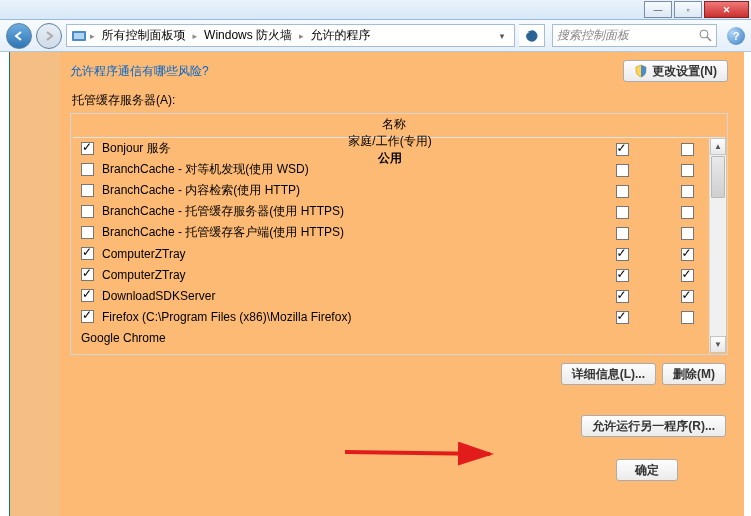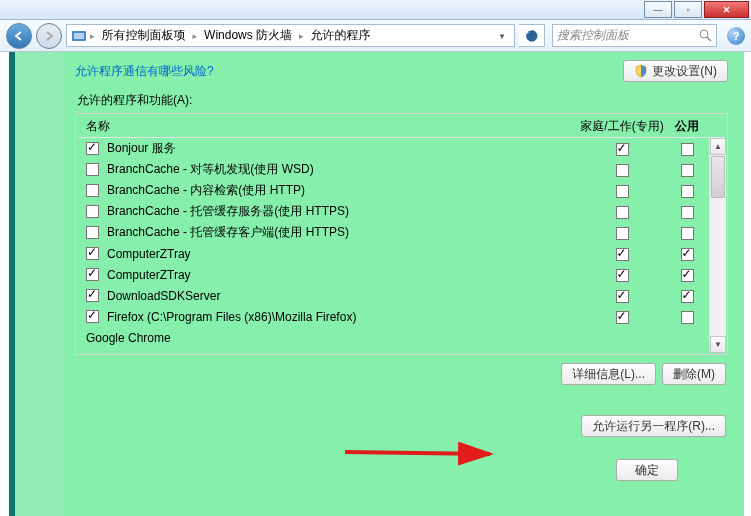--- a/index.html
+++ b/index.html
@@ -18,32 +18,32 @@
   .addr-path { flex: 1; height: 23px; background: #fff; border: 1px solid #a5bcd3; display: flex; align-items: center; padding: 0 4px; gap: 3px; }
   .addr-path .cp-icon { width: 16px; height: 16px; display: inline-block; }
   .addr-path .crumb { color: #000; padding: 0 4px; }
   .addr-path .sep { color: #888; font-size: 9px; }
   .addr-dropdown { width: 16px; text-align: center; color: #555; font-size: 9px; }
   .refresh-btn { width: 26px; height: 23px; border: 1px solid #a5bcd3; border-left: none; background: #fff; display: flex; align-items: center; justify-content: center; color: #2a6496; font-size: 12px; }
   .search-box { width: 165px; height: 23px; background: #fff; border: 1px solid #a5bcd3; display: flex; align-items: center; padding: 0 4px; color: #888; font-style: italic; margin-left: 3px; text-align: center; }
   .help-icon { width: 18px; height: 18px; border-radius: 50%; background: radial-gradient(circle at 30% 30%, #b0d4f5, #3a7ec4); color: #fff; display: flex; align-items: center; justify-content: center; font-weight: bold; margin-left: 6px; font-size: 11px; }
   
   
-  .content { position: absolute; top: 52px; left: 9px; right: 7px; bottom: 0; background: #86efac; border-left: 6px solid #0f766e; padding: 8px 16px 0 60px; }
+  .content { position: absolute; top: 52px; left: 9px; right: 7px; bottom: 0; background: #fdba74; border-left: 1px solid #0f766e; padding: 8px 16px 0 60px; }
   .content::before { content: ""; position: absolute; left: 0; top: 0; width: 50px; height: 100%; background: #c8d4e5; opacity: 0.15; }
   
   .link-row { display: flex; justify-content: space-between; align-items: center; margin-bottom: 10px; }
   .link-row a { color: #0066cc; text-decoration: none; }
-  .btn { height: 22px; padding: 0 10px; background: linear-gradient(#fdfdfd,#ebebeb); border: 1px solid #acacac; border-radius: 3px; font-size: 12px; display: inline-flex; align-items: center; gap: 4px; color: #333; }
+  .btn { height: 22px; padding: 0 10px; background: linear-gradient(#fdfdfd,#ebebeb); border: 1px solid #acacac; border-radius: 3px; font-size: 12px; display: inline-flex; align-items: center; gap: 4px; color: #333; font-weight: bold; }
   .shield { width: 14px; height: 14px; display: inline-block; }
   
   .group-label { margin: 4px 0 4px 2px; color: #000; }
   .group-box { border: 1px solid #d5d5d5; padding: 2px; margin-bottom: 8px; position: relative; }
   
-  .list-header { display: flex; align-items: center; height: 22px; border-bottom: 1px solid #e5e5e5; padding-right: 18px; }
+  .list-header { display: flex; align-items: center; height: 22px; border-bottom: 1px solid #e5e5e5; padding-right: 18px; flex-direction: column; }
   .col-name { flex: 1; padding-left: 8px; }
   .col-home { width: 90px; text-align: center; }
   .col-pub { width: 40px; text-align: center; font-weight: bold; }
   
   .list-body { height: 214px; overflow: hidden; position: relative; }
   .list-row { display: flex; align-items: center; height: 21px; padding-right: 18px; }
   .list-row .name-cell { flex: 1; padding-left: 8px; display: flex; align-items: center; gap: 8px; }
   .list-row .chk-cell { width: 90px; text-align: center; }
   .list-row .chk-cell.pub { width: 40px; }
   .chk { width: 13px; height: 13px; border: 1px solid #767676; background: #fff; display: inline-block; position: relative; vertical-align: middle; }
@@ -120,21 +120,21 @@
       <span class="shield">
         <svg width="14" height="14" viewBox="0 0 14 14">
             <path d="M7 1 L12 3 V7 C12 10 9.5 12.5 7 13 C4.5 12.5 2 10 2 7 V3 Z" fill="#ffd35a" stroke="#b58b00" stroke-width="0.5"></path>
             <path d="M7 1 L7 13 C9.5 12.5 12 10 12 7 V3 Z" fill="#4a8cc7"></path>
           </svg>
       </span>
       <span>更改设置(N)</span>
     </button>
   </div>
 
-  <div class="group-label">允许的程序和功能(A):</div>
+  <div class="group-label">托管缓存服务器(A):</div>
 
   <div class="group-box">
     <div class="list-header">
       <div class="col-name">名称</div>
       <div class="col-home">家庭/工作(专用)</div>
       <div class="col-pub">公用</div>
     </div>
     <div class="list-body" id="list-body">
         <div class="list-row">
           <div class="name-cell">

